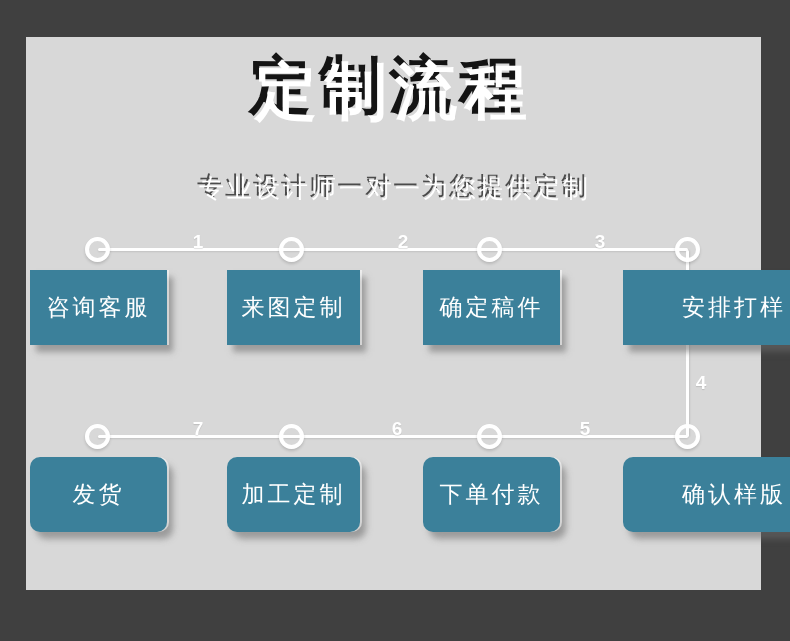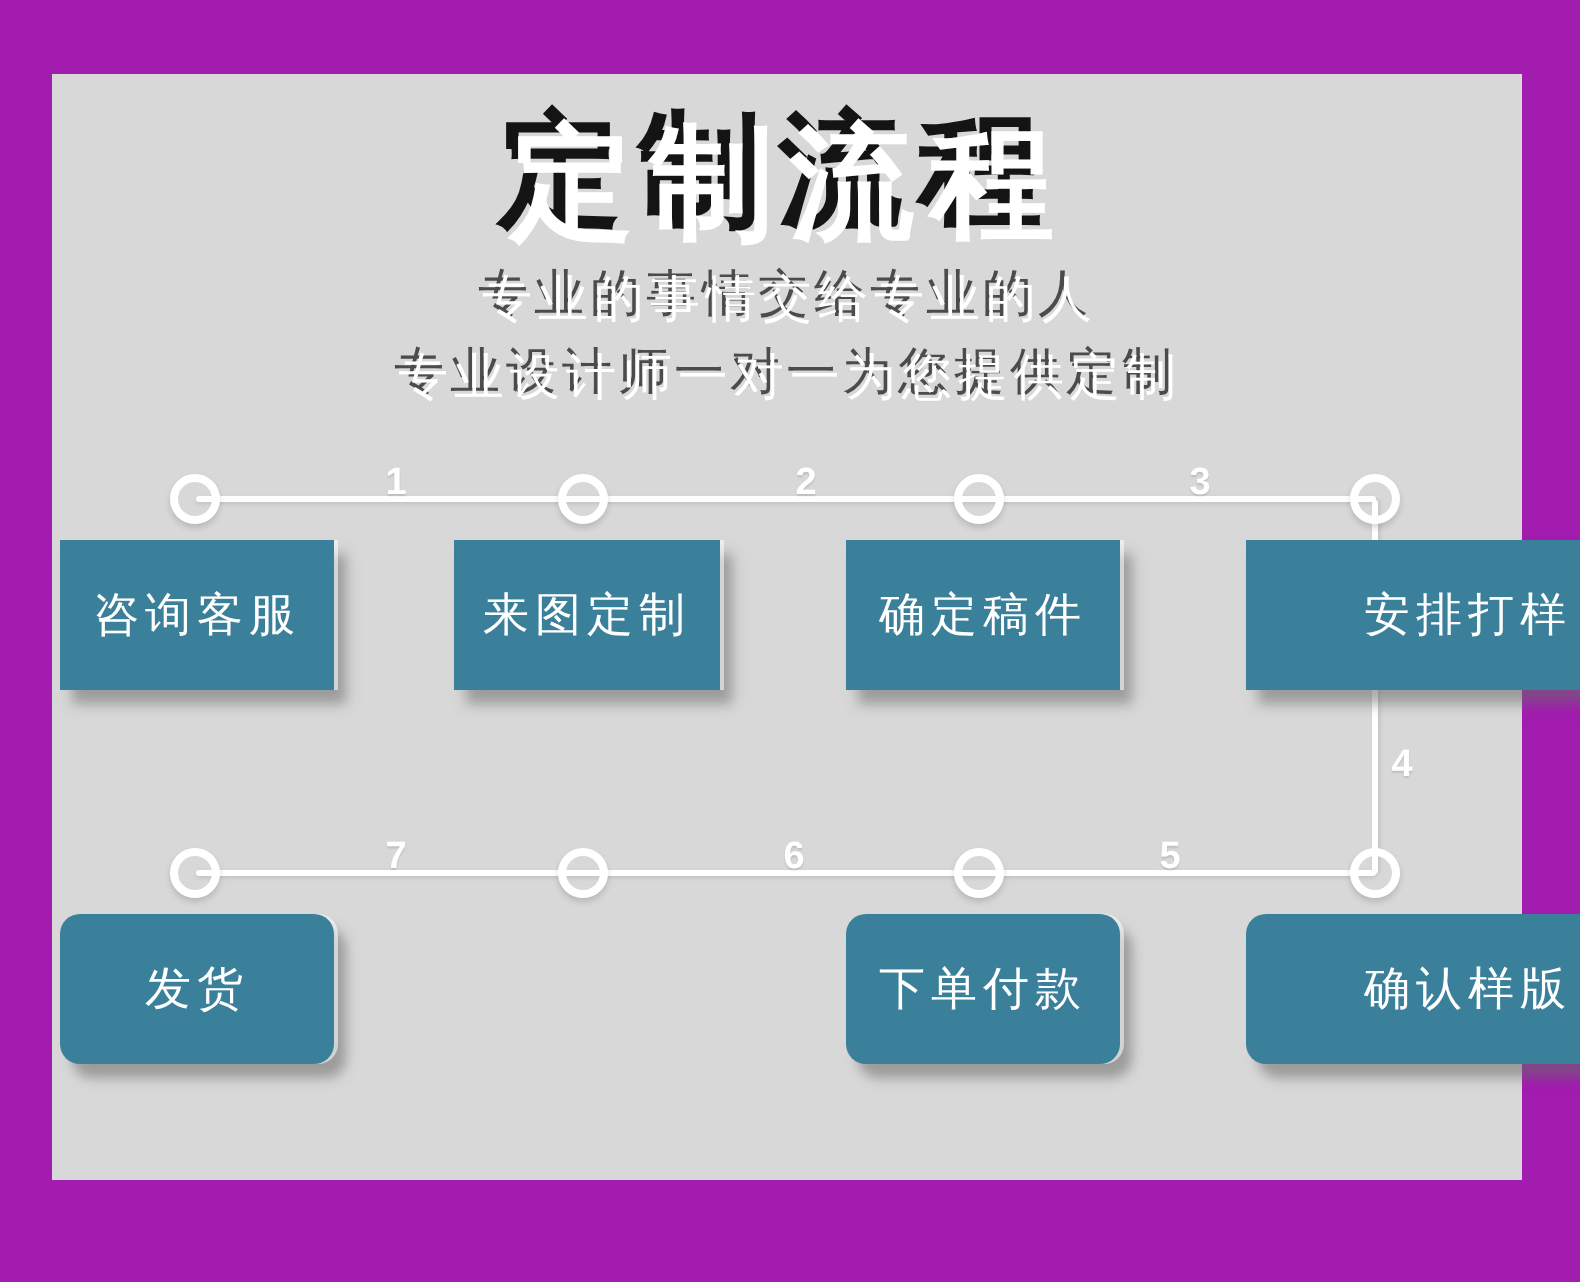--- a/index.html
+++ b/index.html
@@ -1,17 +1,17 @@
 <!DOCTYPE html>
 <html><head>
 <meta charset="utf-8">
 <style>
   html,body{margin:0;padding:0;background:#ffffff;}
   #stage{
-    position:relative;width:790px;height:641px;background:#a21caf;overflow:hidden;
+    position:relative;width:790px;height:641px;background:#404040;overflow:hidden;
     font-family:"Liberation Sans","DejaVu Sans",sans-serif;
   }
   .panel{
     position:absolute;left:26px;top:37px;width:735px;height:553px;
     background:#d8d8d8;
   }
   .title{
     position:absolute;left:0;top:50px;width:100%;text-align:center;
     font-size:62px;font-weight:bold;letter-spacing:8px;color:#ffffff;
     text-shadow:-6px -7px 0 #141414;
@@ -50,21 +50,20 @@
   .c3{left:423px;width:137px;align-items:center;}
   .c4{left:623px;width:134px;padding-left:44px;}
 </style>
 </head>
 <body>
 
 <div id="stage">
   <div class="panel"></div>
 
   <div class="title">定制流程</div>
-  <div class="subtitle line1">专业的事情交给专业的人</div>
   <div class="subtitle line2">专业设计师一对一为您提供定制</div>
 
   <div class="hline" style="left:98px;top:248px;width:590px;"></div>
   <div class="vline" style="left:686px;top:250px;height:187px;"></div>
   <div class="hline" style="left:98px;top:435px;width:590px;"></div>
 
   <div class="circle" style="left:85px;top:237px;"></div>
   <div class="circle" style="left:279px;top:237px;"></div>
   <div class="circle" style="left:477px;top:237px;"></div>
   <div class="circle" style="left:675px;top:237px;"></div>
@@ -91,19 +90,22 @@
   <div class="stepbox row-top c3">
     <span>确定稿件</span>
   </div>
   <div class="stepbox row-top c4">
     <span>安排打样</span>
   </div>
 
   <div class="stepbox row-bottom c1">
     <span>发货</span>
   </div>
+  <div class="stepbox row-bottom c2">
+    <span>加工定制</span>
+  </div>
   <div class="stepbox row-bottom c3">
     <span>下单付款</span>
   </div>
   <div class="stepbox row-bottom c4">
     <span>确认样版</span>
   </div>
 </div>
 
 </body></html>

